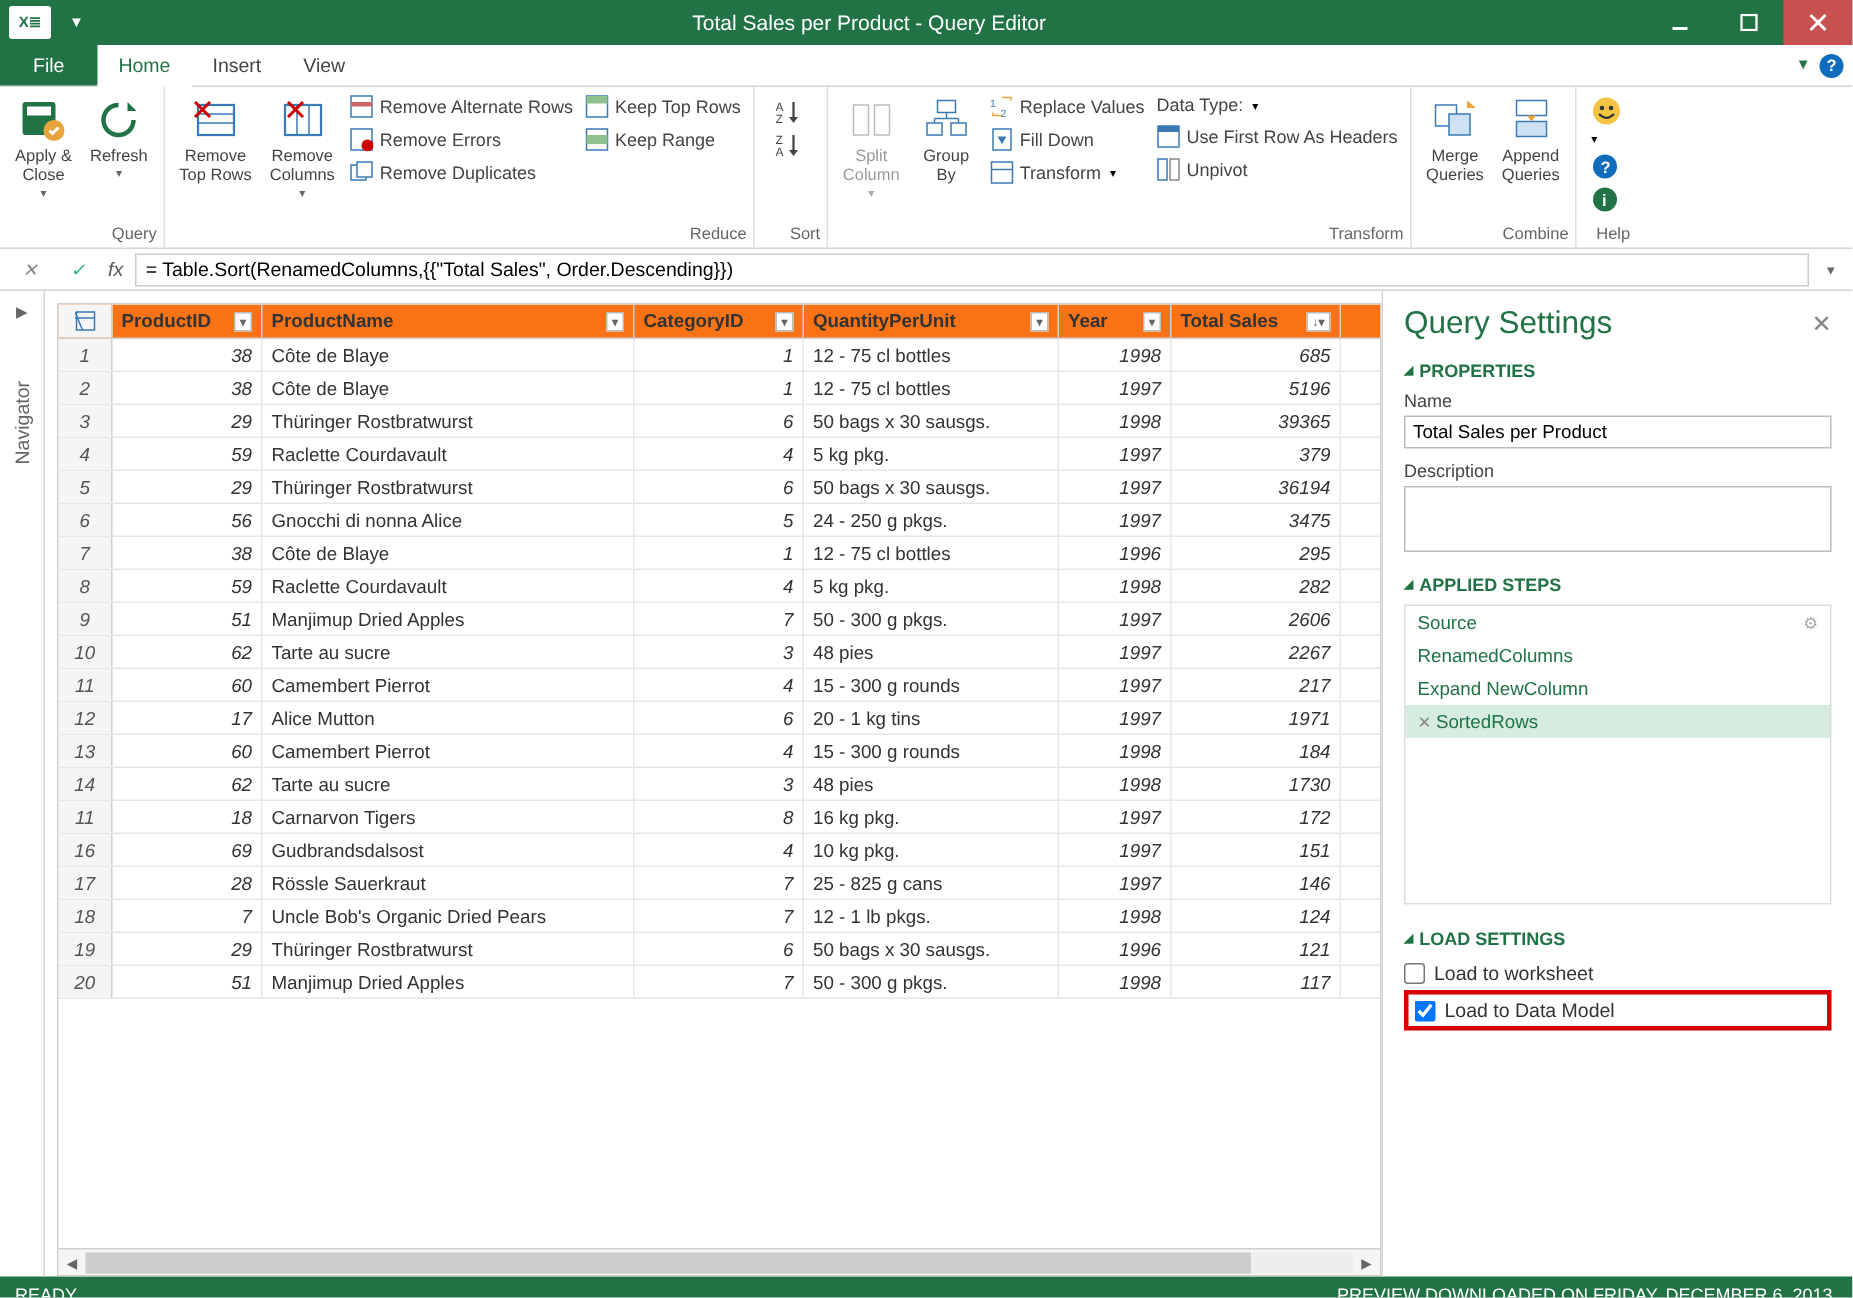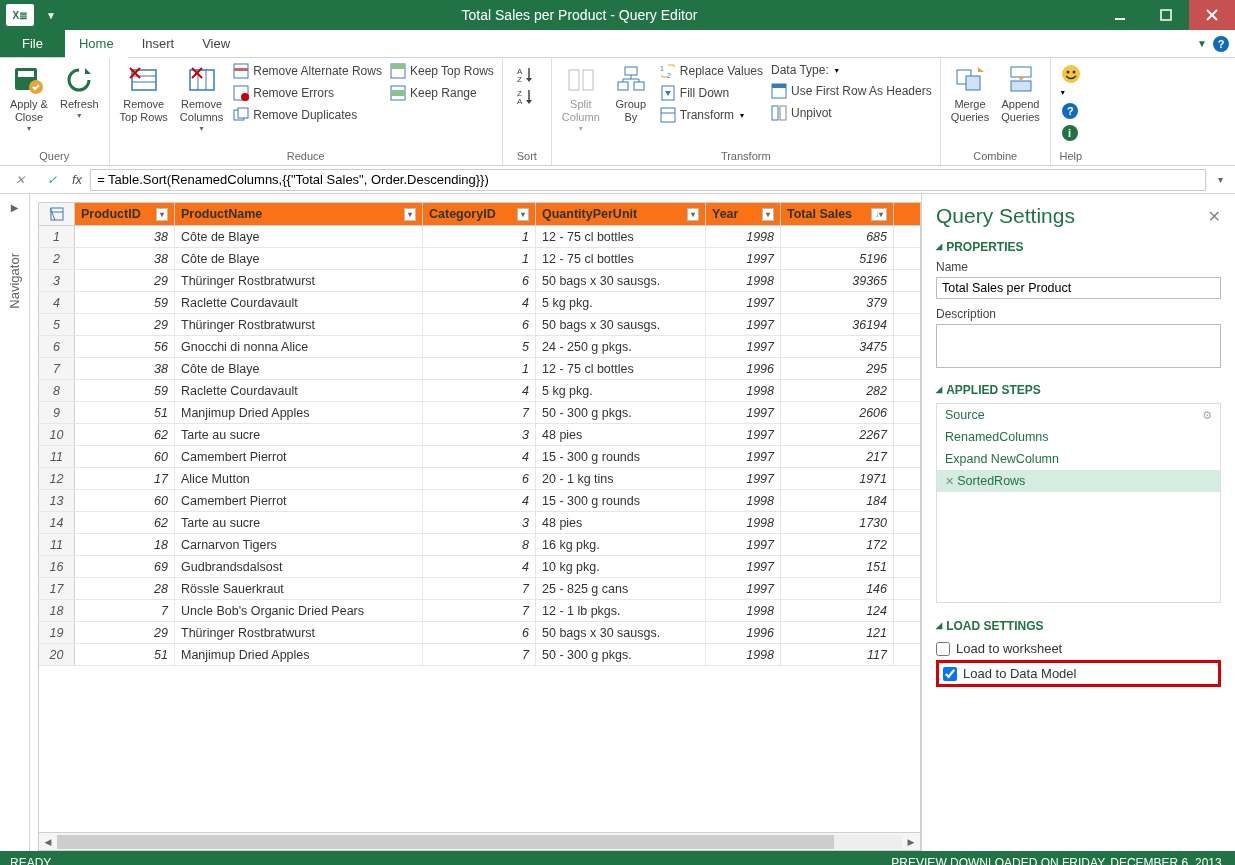--- a/index.html
+++ b/index.html
@@ -22,21 +22,21 @@
 .ribbontab.active { color: #217346; position: relative; }
 .ribbontab.active::after { content:""; position:absolute; left:0; right:0; bottom:-1px; height:2px; background:#fff;}
 .tabrow .right { margin-left: auto; display: flex; align-items: center; padding-right: 6px; gap:6px; }
 .help-drop { color:#217346; font-size:10px;}
 .help-q { width:16px; height:16px; border-radius:50%; background:#0f6cbd; color:#fff; display:flex; align-items:center; justify-content:center; font-weight:bold; font-size:11px;}
 
 
 .ribbon { height: 108px; background: #fff; border-bottom: 1px solid #d4d4d4; display: flex; }
 .rgroup { border-right: 1px solid #e0e0e0; display: flex; flex-direction: column; padding: 2px 4px 0; }
 .rgroup .body { flex: 1; display: flex; align-items: flex-start; }
-.rgroup .label { text-align: center; font-size: 11px; color: #666; padding: 2px 0 3px; }
+.rgroup .label { text-align: right; font-size: 11px; color: #666; padding: 2px 0 3px; }
 .bigbtn { display: flex; flex-direction: column; align-items: center; justify-content: flex-start; padding: 4px 6px; cursor:pointer; min-width:50px;}
 .bigbtn .ic { width: 32px; height: 32px; margin-bottom: 2px; display:flex; align-items:center; justify-content:center;}
 .bigbtn .t { font-size: 11px; text-align: center; line-height: 13px; color: #444; }
 .bigbtn .drop { font-size: 8px; color: #666; }
 .smallrow { display: flex; align-items: center; padding: 3px 4px; cursor:pointer; gap:4px;}
 .smallrow .sic { width: 16px; height: 16px; display:flex; align-items:center; justify-content:center;}
 .smallrow .st { font-size: 12px; color: #444; white-space:nowrap;}
 .vcol { display: flex; flex-direction: column; }
 .disabled { opacity:0.55; pointer-events:none;}
 

